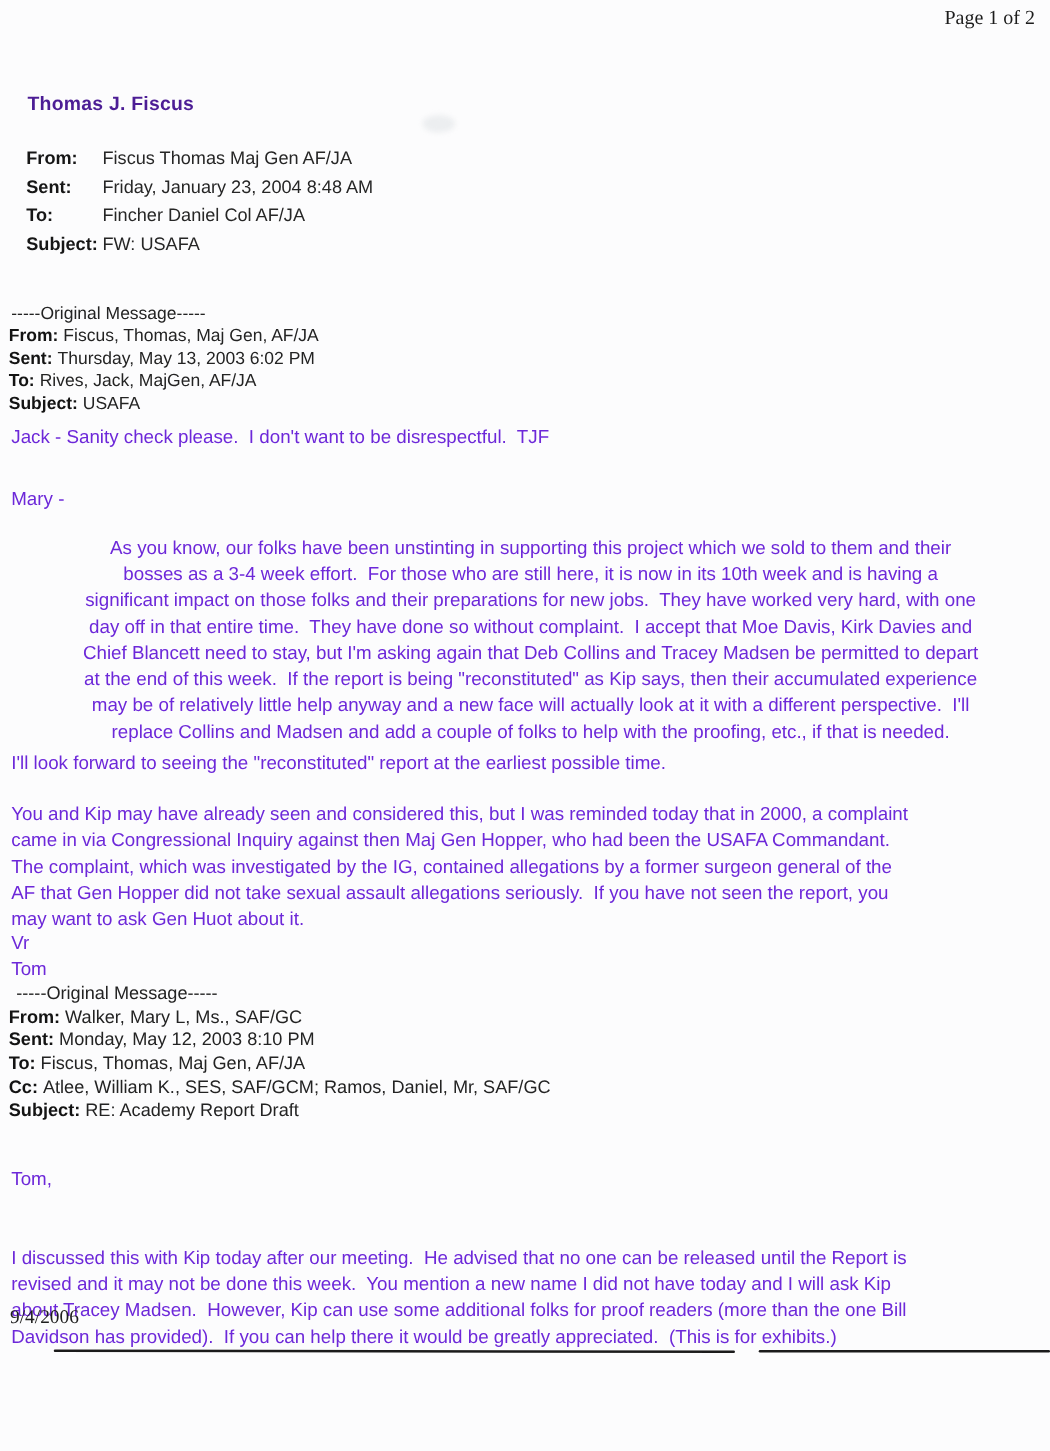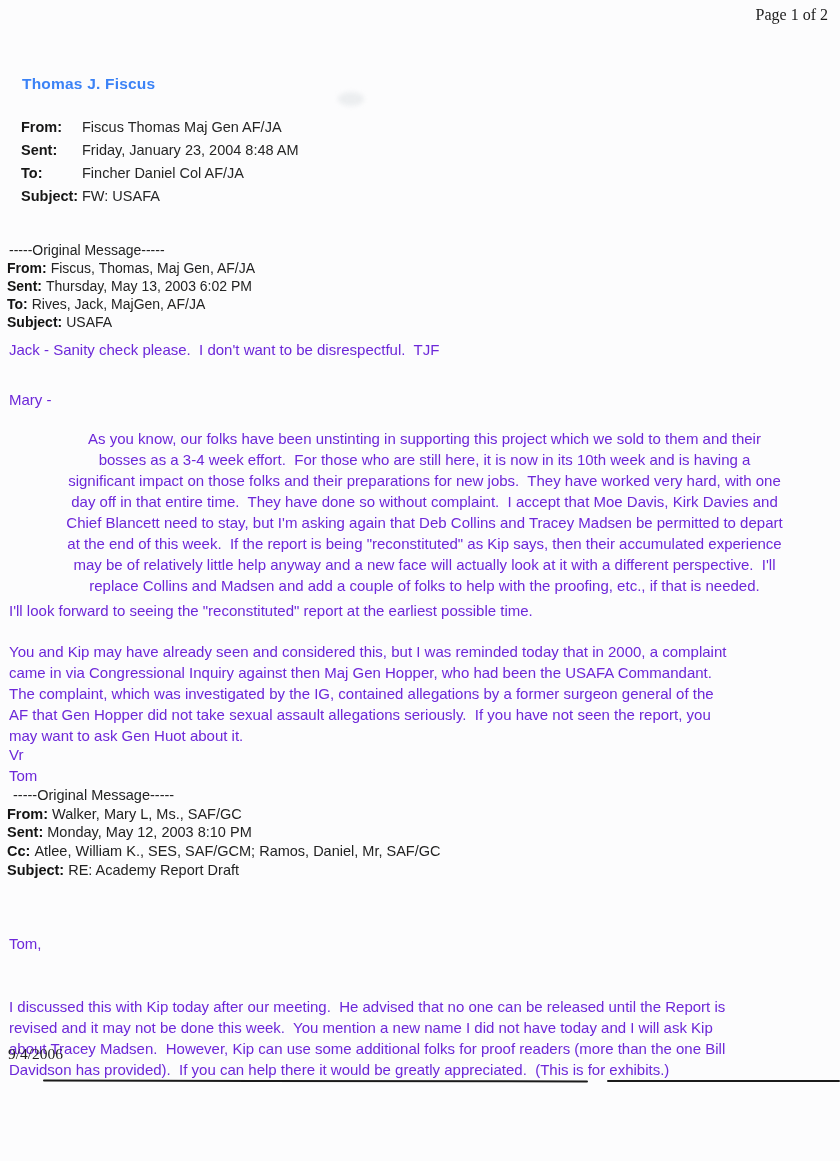--- a/index.html
+++ b/index.html
@@ -12,21 +12,21 @@
     font-family:"Liberation Sans", sans-serif;
     color:#2a2a2a;
   }
   .page-indicator{
     position:absolute;top:6px;right:12px;
     font-family:"Liberation Serif", serif;
     font-size:16px;color:#1c1c1c;
   }
   .sender-name{
     position:absolute;left:22px;top:75px;
-    font-size:15.5px;font-weight:bold;color:#3b82f6;
+    font-size:15.5px;font-weight:bold;color:#4c1d95;
     letter-spacing:0.2px;
   }
   .header-fields{
     position:absolute;left:21px;top:116px;
     font-size:14.5px;line-height:23px;color:#262626;
   }
   .hrow{display:flex;}
   .hlabel{font-weight:bold;min-width:61px;color:#161616;}
   .quoted{
     position:absolute;left:7px;
@@ -134,20 +134,23 @@
 
   <div class="quoted quoted2">
     <div class="sep2">-----Original Message-----</div>
     <div class="qrow">
       <b>From:</b><span>Walker, Mary L, Ms., SAF/GC</span>
     </div>
     <div class="qrow">
       <b>Sent:</b><span>Monday, May 12, 2003 8:10 PM</span>
     </div>
     <div class="qrow">
+      <b>To:</b><span>Fiscus, Thomas, Maj Gen, AF/JA</span>
+    </div>
+    <div class="qrow">
       <b>Cc:</b><span>Atlee, William K., SES, SAF/GCM; Ramos, Daniel, Mr, SAF/GC</span>
     </div>
     <div class="qrow">
       <b>Subject:</b><span>RE: Academy Report Draft</span>
     </div>
   </div>
 
   <div class="body-block reply">
     <div>Tom,</div>
     <div>I discussed this with Kip today after our meeting.  He advised that no one can be released until the Report is

